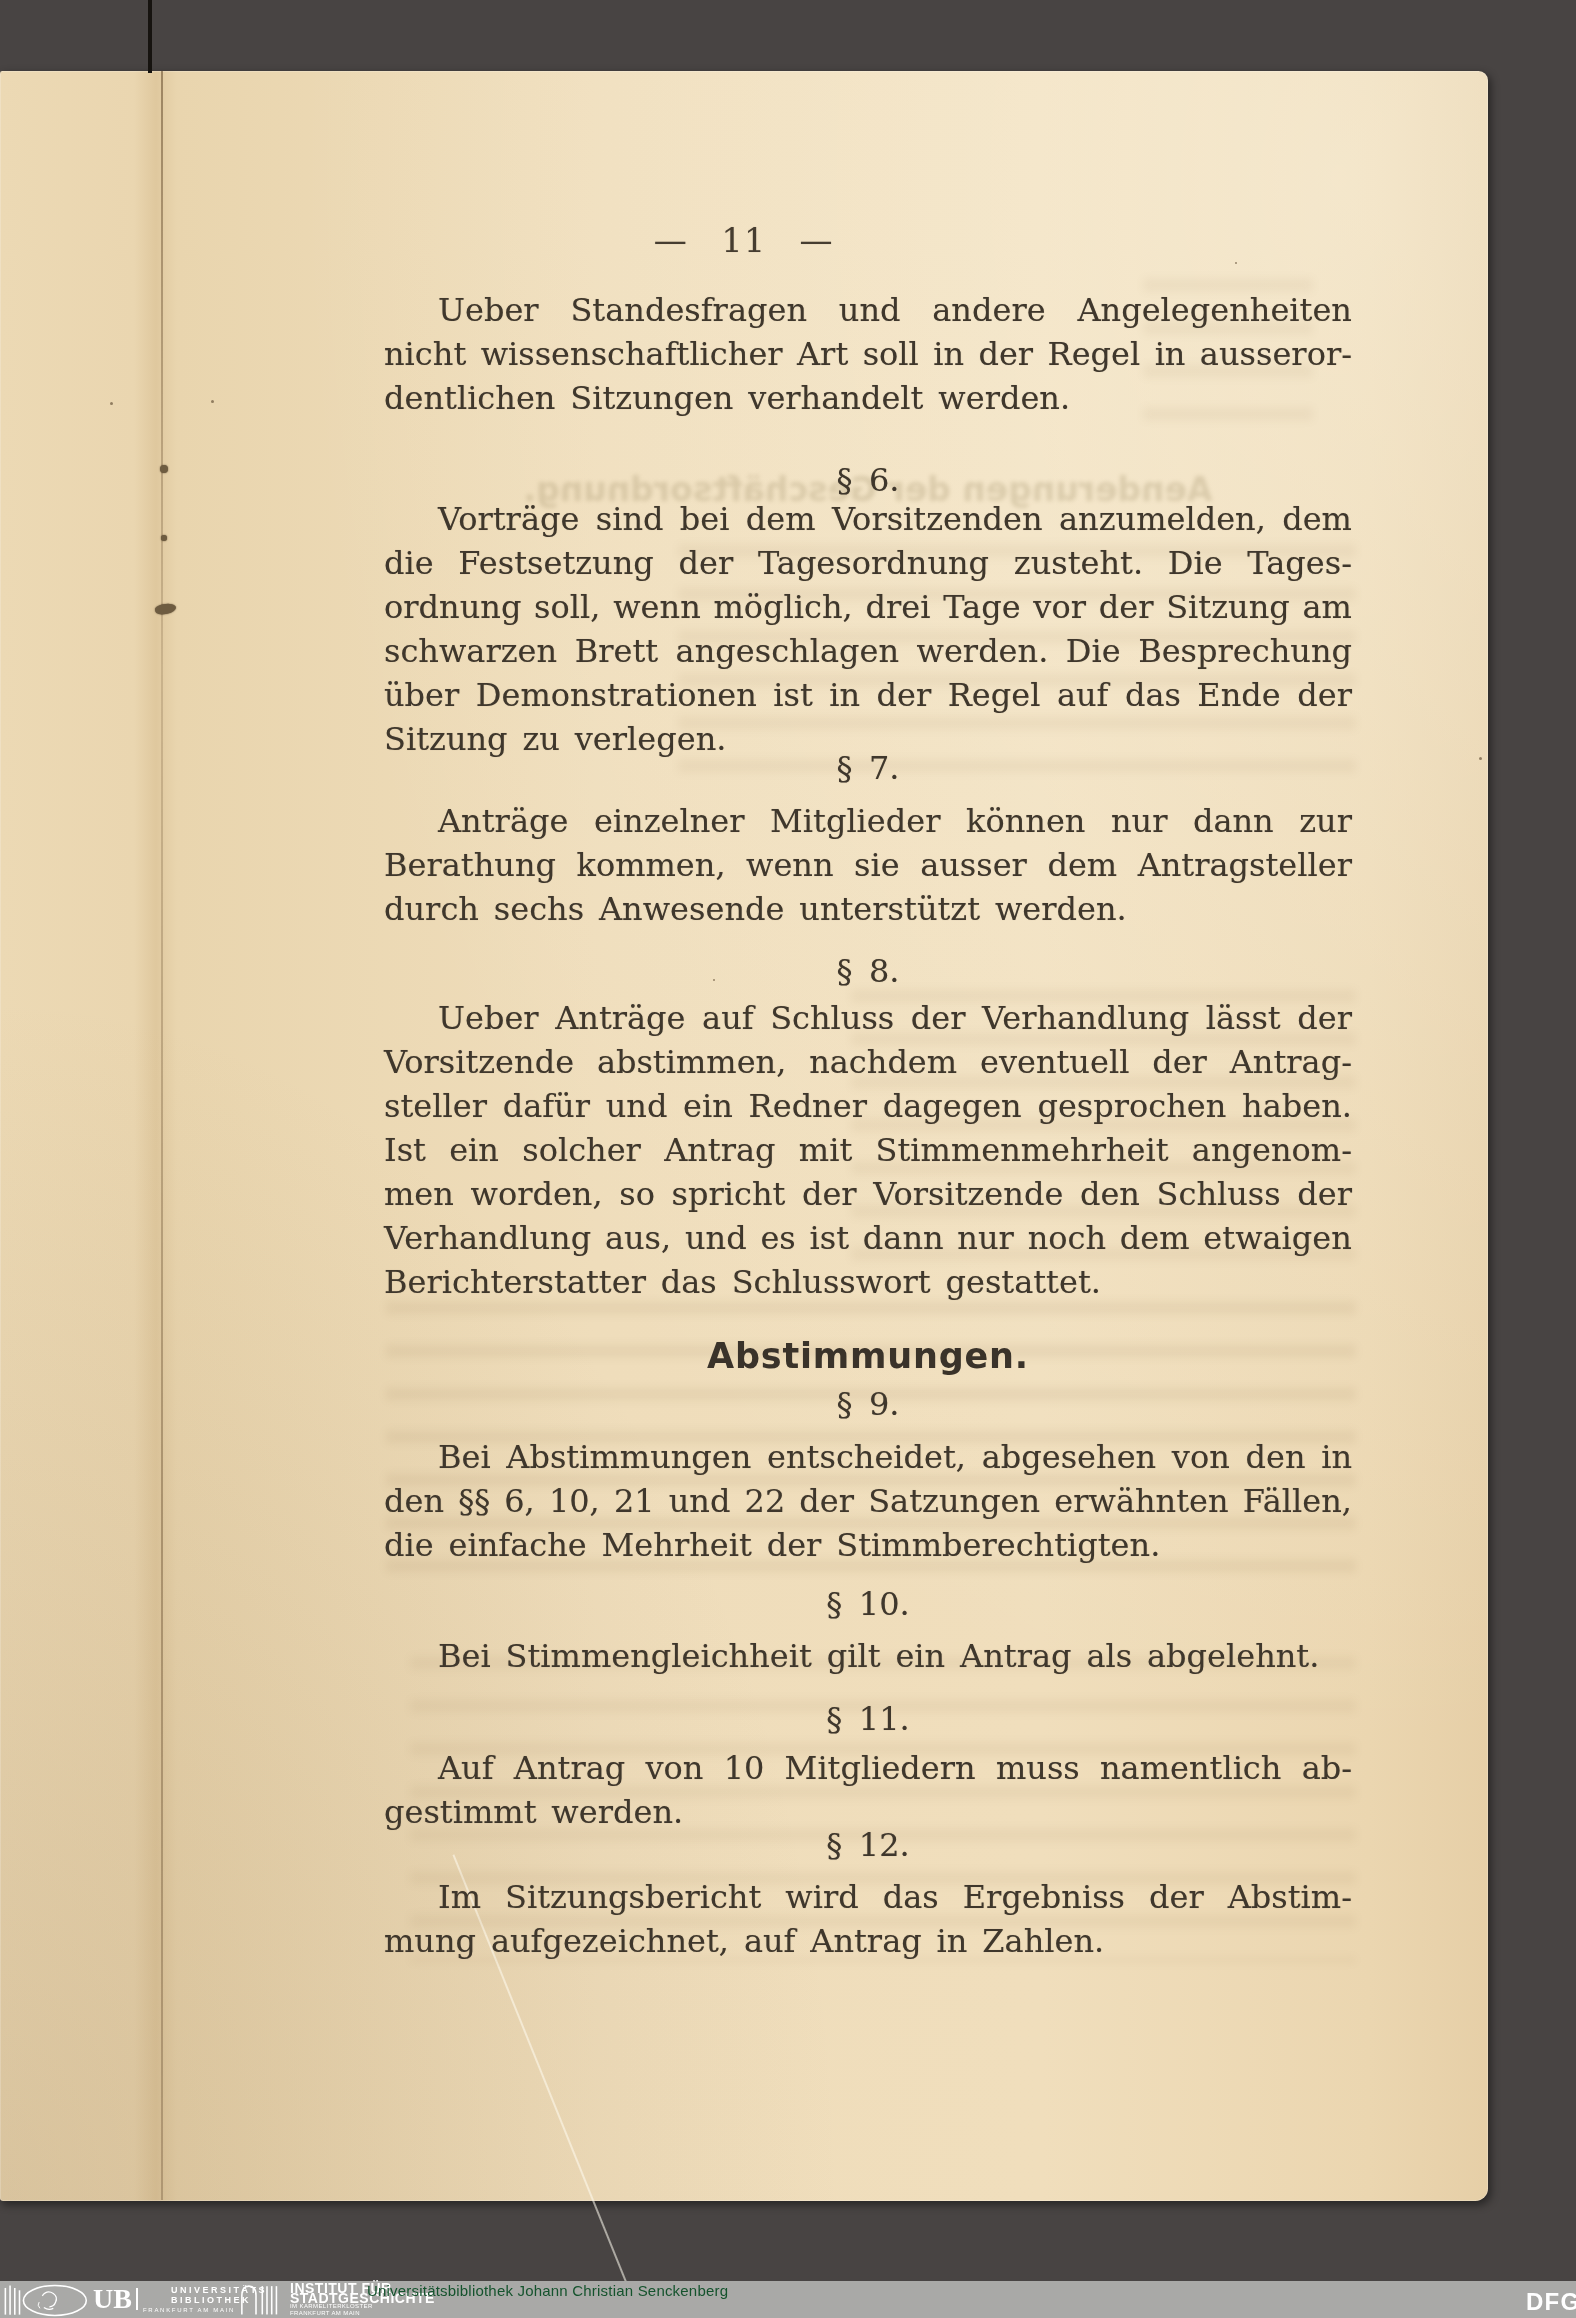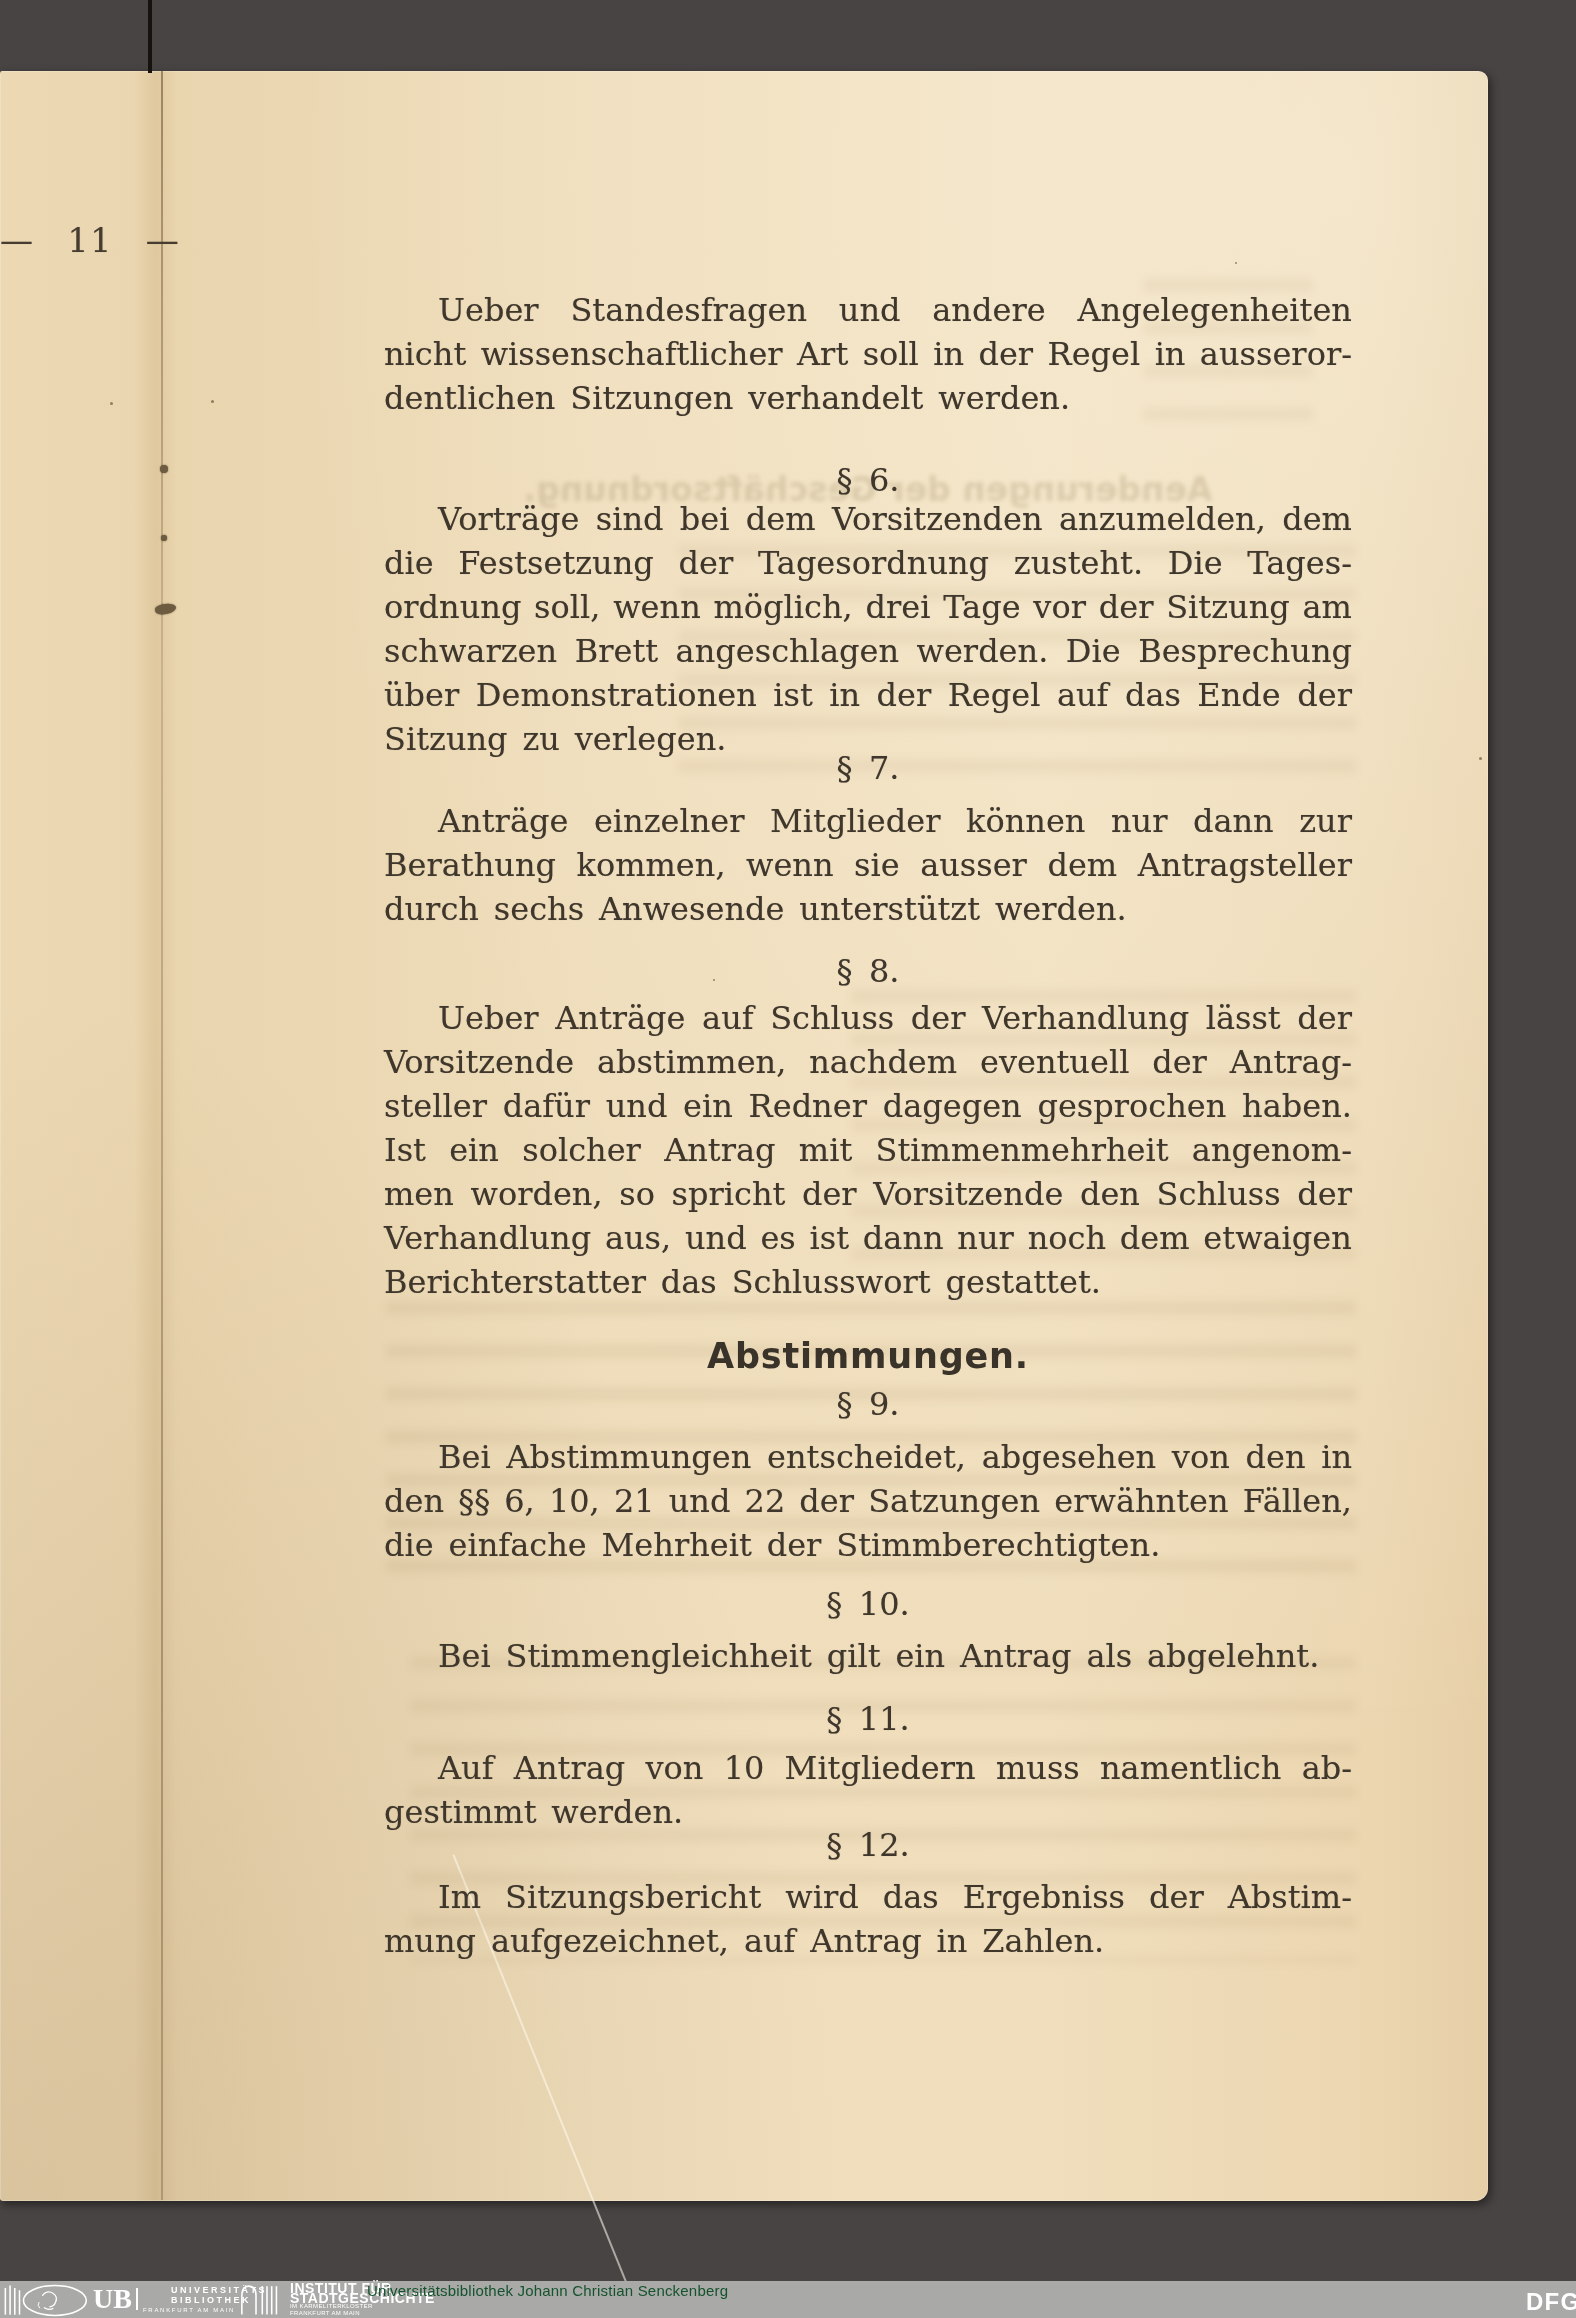--- a/index.html
+++ b/index.html
@@ -38,21 +38,21 @@
     background:repeating-linear-gradient(180deg, rgba(130,100,60,.9) 0 14px, transparent 14px 43px);
   }
   .bleed-heading{
     position:absolute;left:384px;top:470px;width:968px;text-align:center;
     font-family:"DejaVu Sans",sans-serif;font-weight:bold;font-size:33px;
     color:#9b8a62;opacity:.28;filter:blur(2px);transform:scaleX(-1);
     pointer-events:none;
   }
   
   .page-number{
-    position:absolute;left:0;top:221px;width:1488px;text-align:left;
+    position:absolute;left:0;top:221px;width:1488px;text-align:center;
     font-size:33px;color:#463d30;letter-spacing:1.6px;
     text-shadow:0 0 0.8px rgba(63,55,44,.4);
   }
   .page-number .num{margin:0 33px;}
   #text-column{position:absolute;left:384px;top:0;width:968px;height:2319px;color:#3f372c;}
   #text-column .para{position:absolute;left:0;width:100%;}
   .line{height:44px;line-height:44px;font-size:32px;text-shadow:0 0 0.8px rgba(63,55,44,.35);}
   .line.just{display:flex;justify-content:space-between;}
   .line.ind{padding-left:54px;}
   .line.nat{word-spacing:4.7px;}

